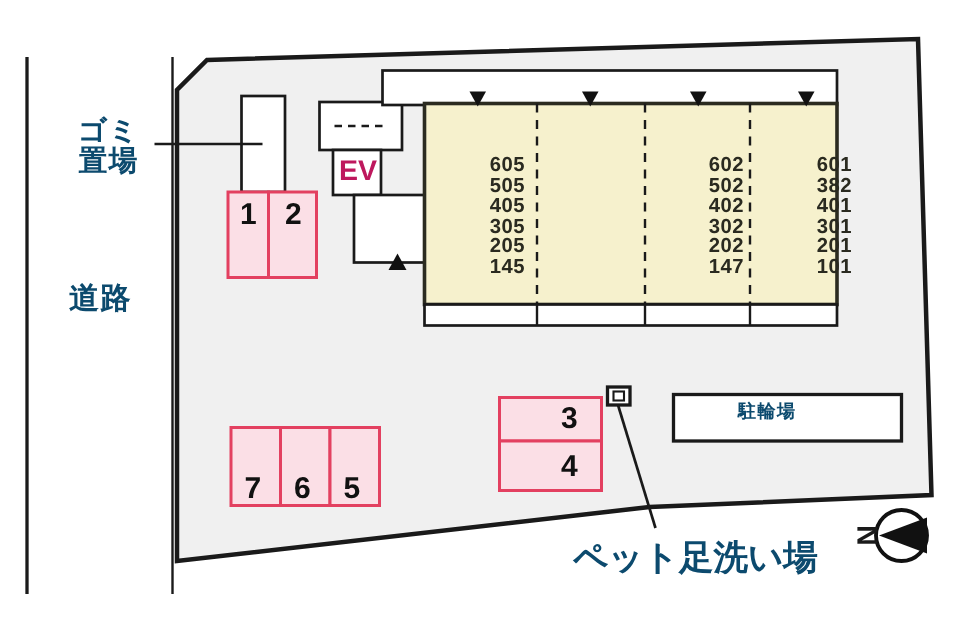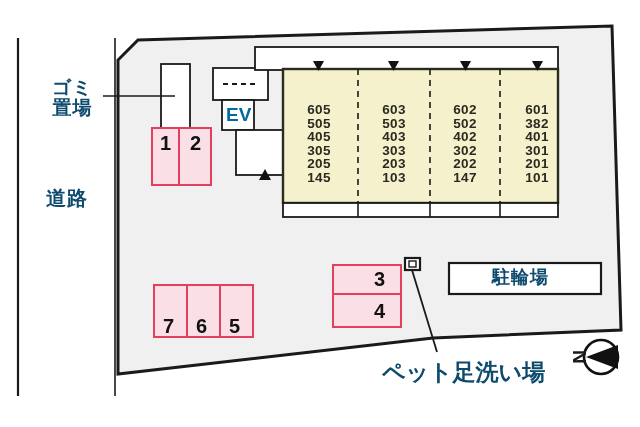--- a/index.html
+++ b/index.html
@@ -13,27 +13,27 @@
 
   .lbl{position:absolute;font-weight:700;color:#0c4a6e;line-height:1.05;white-space:nowrap;}
 
   
   .jp{font-family:"DejaVu Sans","Liberation Sans",sans-serif;font-weight:700;}
 
   #gomi-label{left:52px;top:78px;font-size:19px;text-align:center;letter-spacing:1px;}
   #gomi-label span{display:block;}
   #road-label{left:46px;top:188px;font-size:20px;letter-spacing:1px;}
   #parking-label{left:184px;top:230px;font-size:19px;letter-spacing:1px;}
-  #bike-label{left:492px;top:268px;font-size:18px;letter-spacing:1px;}
+  #bike-label{left:492px;top:268px;font-size:12px;letter-spacing:1px;}
   #pet-label{left:382px;top:360px;font-size:23px;letter-spacing:0px;}
 
   .stall-num{position:absolute;font-size:20px;font-weight:700;color:#111;}
-  .ev-txt{position:absolute;left:226px;top:104px;font-size:19px;font-weight:700;color:#0369a1;}
+  .ev-txt{position:absolute;left:226px;top:104px;font-size:19px;font-weight:700;color:#be185d;}
 
-  .unit-col{position:absolute;text-align:center;font-size:13.5px;font-weight:700;
+  .unit-col{position:absolute;text-align:right;font-size:13.5px;font-weight:700;
             color:#2a2a20;line-height:13.6px;letter-spacing:0.3px;}
   .unit-col div{height:13.6px;}
 </style>
 </head>
 <body>
 
 <div id="plan">
 
   <svg id="svg-layer" viewBox="0 0 640 427">
 
@@ -128,28 +128,20 @@
 
   <div class="unit-col" style="left:288px;top:103px;width:62px;">
     <div>605</div>
     <div>505</div>
     <div>405</div>
     <div>305</div>
     <div>205</div>
     <div>145</div>
   </div>
 
-  <div class="unit-col" style="left:363px;top:103px;width:62px;">
-    <div>603</div>
-    <div>503</div>
-    <div>403</div>
-    <div>303</div>
-    <div>203</div>
-    <div>103</div>
-  </div>
 
   <div class="unit-col" style="left:434px;top:103px;width:62px;">
     <div>602</div>
     <div>502</div>
     <div>402</div>
     <div>302</div>
     <div>202</div>
     <div>147</div>
   </div>
 

